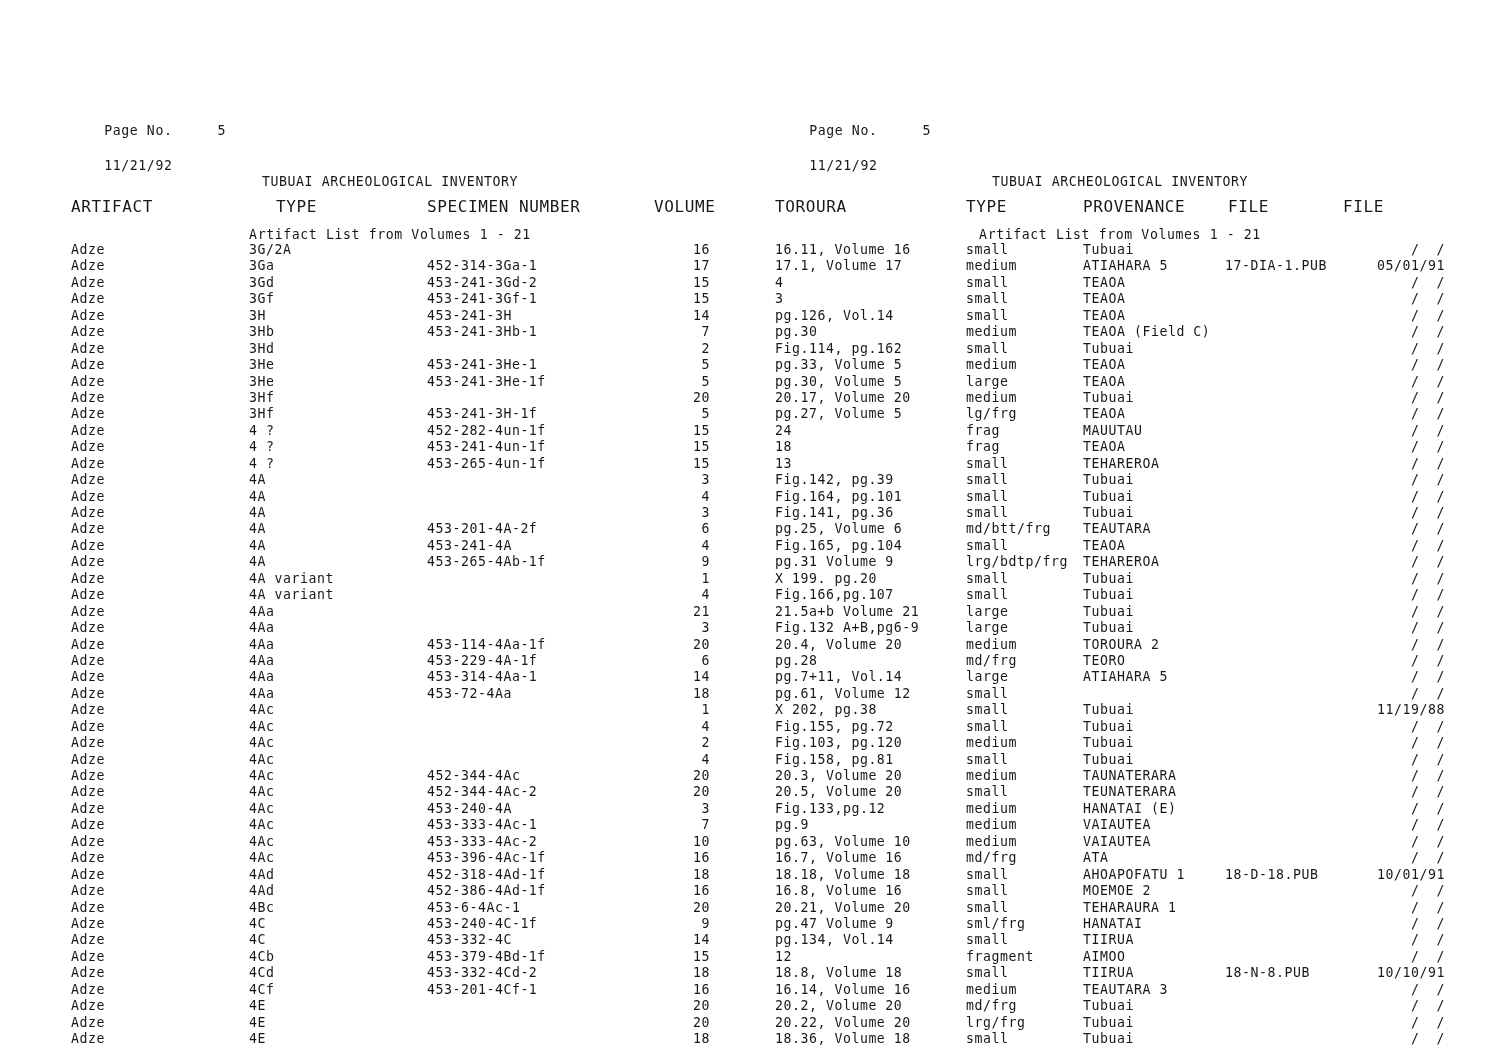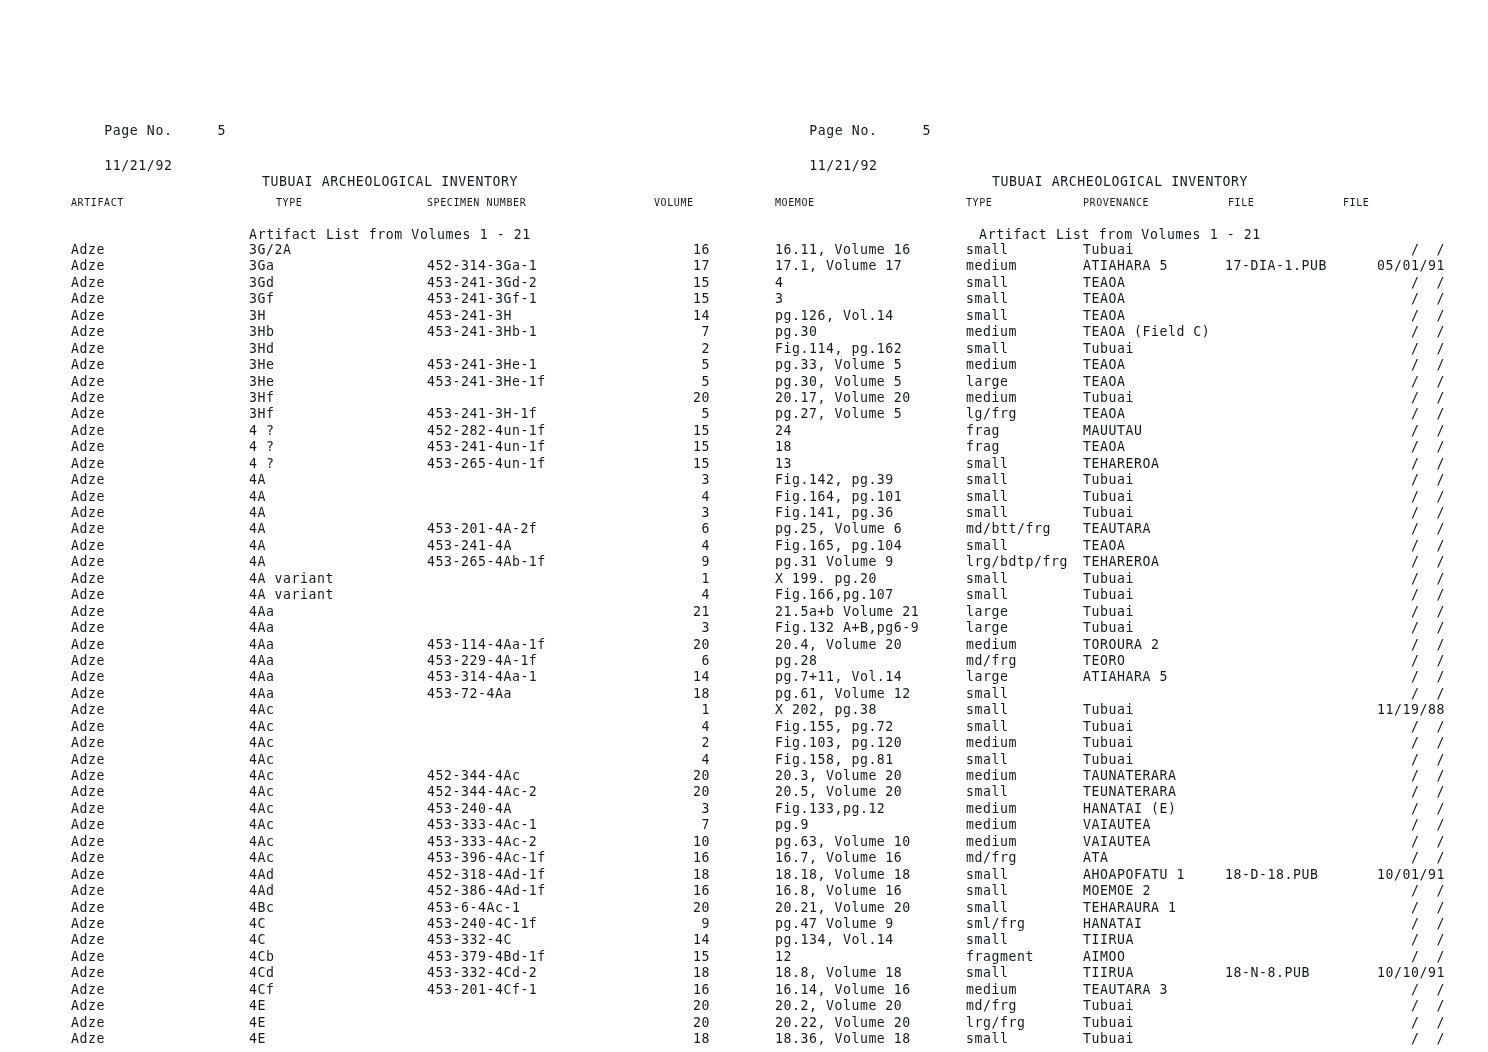--- a/index.html
+++ b/index.html
@@ -21,21 +21,21 @@
     top: 8px; left: 0;
     width: 1185px;
     height: 1052px;
   }
 
   
   .pageno-block { position: absolute; white-space: pre; font-size: 13.2px; line-height: 17.5px; letter-spacing: 0.6px;}
   .title-block  { position: absolute; white-space: pre; font-size: 13.2px; line-height: 17.5px; letter-spacing: 0.6px; text-align: center;}
 
   
-  .colhdr { position: absolute; font-size: 10px; letter-spacing: 0.6px; white-space: pre; }
+  .colhdr { position: absolute; font-size: 16px; letter-spacing: 0.6px; white-space: pre; }
 
   
   .col {
     position: absolute;
     font-size: 13.2px;
     letter-spacing: 0.55px;
     white-space: pre;
   }
   .col .cell {
     height: 16.45px;
@@ -67,21 +67,21 @@
 
   <div class="title-block" style="left:760px; top:130px; width:720px;">
     <div>TUBUAI ARCHEOLOGICAL INVENTORY</div>
     <div>Artifact List from Volumes 1 - 21</div>
   </div>
 
   <div class="colhdr" style="left:71px;  top:189px;">ARTIFACT</div>
   <div class="colhdr" style="left:276px; top:189px;">TYPE</div>
   <div class="colhdr" style="left:427px; top:189px;">SPECIMEN NUMBER</div>
   <div class="colhdr" style="left:654px; top:189px;">VOLUME</div>
-  <div class="colhdr" style="left:775px; top:189px;">MOEMOE</div>
+  <div class="colhdr" style="left:775px; top:189px;">TOROURA</div>
   <div class="colhdr" style="left:966px; top:189px;">TYPE</div>
   <div class="colhdr" style="left:1083px;top:189px;">PROVENANCE</div>
   <div class="colhdr" style="left:1228px;top:189px;">FILE</div>
   <div class="colhdr" style="left:1343px;top:189px;">FILE</div>
 
   <div class="col" id="col-artifact" style="left:71px;   top:234px; width:140px;"><span class="cell">Adze</span><span class="cell">Adze</span><span class="cell">Adze</span><span class="cell">Adze</span><span class="cell">Adze</span><span class="cell">Adze</span><span class="cell">Adze</span><span class="cell">Adze</span><span class="cell">Adze</span><span class="cell">Adze</span><span class="cell">Adze</span><span class="cell">Adze</span><span class="cell">Adze</span><span class="cell">Adze</span><span class="cell">Adze</span><span class="cell">Adze</span><span class="cell">Adze</span><span class="cell">Adze</span><span class="cell">Adze</span><span class="cell">Adze</span><span class="cell">Adze</span><span class="cell">Adze</span><span class="cell">Adze</span><span class="cell">Adze</span><span class="cell">Adze</span><span class="cell">Adze</span><span class="cell">Adze</span><span class="cell">Adze</span><span class="cell">Adze</span><span class="cell">Adze</span><span class="cell">Adze</span><span class="cell">Adze</span><span class="cell">Adze</span><span class="cell">Adze</span><span class="cell">Adze</span><span class="cell">Adze</span><span class="cell">Adze</span><span class="cell">Adze</span><span class="cell">Adze</span><span class="cell">Adze</span><span class="cell">Adze</span><span class="cell">Adze</span><span class="cell">Adze</span><span class="cell">Adze</span><span class="cell">Adze</span><span class="cell">Adze</span><span class="cell">Adze</span><span class="cell">Adze</span><span class="cell">Adze</span></div>
   <div class="col" id="col-type" style="left:249px;  top:234px; width:160px;"><span class="cell">3G/2A</span><span class="cell">3Ga</span><span class="cell">3Gd</span><span class="cell">3Gf</span><span class="cell">3H</span><span class="cell">3Hb</span><span class="cell">3Hd</span><span class="cell">3He</span><span class="cell">3He</span><span class="cell">3Hf</span><span class="cell">3Hf</span><span class="cell">4 ?</span><span class="cell">4 ?</span><span class="cell">4 ?</span><span class="cell">4A</span><span class="cell">4A</span><span class="cell">4A</span><span class="cell">4A</span><span class="cell">4A</span><span class="cell">4A</span><span class="cell">4A variant</span><span class="cell">4A variant</span><span class="cell">4Aa</span><span class="cell">4Aa</span><span class="cell">4Aa</span><span class="cell">4Aa</span><span class="cell">4Aa</span><span class="cell">4Aa</span><span class="cell">4Ac</span><span class="cell">4Ac</span><span class="cell">4Ac</span><span class="cell">4Ac</span><span class="cell">4Ac</span><span class="cell">4Ac</span><span class="cell">4Ac</span><span class="cell">4Ac</span><span class="cell">4Ac</span><span class="cell">4Ac</span><span class="cell">4Ad</span><span class="cell">4Ad</span><span class="cell">4Bc</span><span class="cell">4C</span><span class="cell">4C</span><span class="cell">4Cb</span><span class="cell">4Cd</span><span class="cell">4Cf</span><span class="cell">4E</span><span class="cell">4E</span><span class="cell">4E</span></div>
   <div class="col" id="col-specimen" style="left:427px;  top:234px; width:200px;"><span class="cell">&nbsp;</span><span class="cell">452-314-3Ga-1</span><span class="cell">453-241-3Gd-2</span><span class="cell">453-241-3Gf-1</span><span class="cell">453-241-3H</span><span class="cell">453-241-3Hb-1</span><span class="cell">&nbsp;</span><span class="cell">453-241-3He-1</span><span class="cell">453-241-3He-1f</span><span class="cell">&nbsp;</span><span class="cell">453-241-3H-1f</span><span class="cell">452-282-4un-1f</span><span class="cell">453-241-4un-1f</span><span class="cell">453-265-4un-1f</span><span class="cell">&nbsp;</span><span class="cell">&nbsp;</span><span class="cell">&nbsp;</span><span class="cell">453-201-4A-2f</span><span class="cell">453-241-4A</span><span class="cell">453-265-4Ab-1f</span><span class="cell">&nbsp;</span><span class="cell">&nbsp;</span><span class="cell">&nbsp;</span><span class="cell">&nbsp;</span><span class="cell">453-114-4Aa-1f</span><span class="cell">453-229-4A-1f</span><span class="cell">453-314-4Aa-1</span><span class="cell">453-72-4Aa</span><span class="cell">&nbsp;</span><span class="cell">&nbsp;</span><span class="cell">&nbsp;</span><span class="cell">&nbsp;</span><span class="cell">452-344-4Ac</span><span class="cell">452-344-4Ac-2</span><span class="cell">453-240-4A</span><span class="cell">453-333-4Ac-1</span><span class="cell">453-333-4Ac-2</span><span class="cell">453-396-4Ac-1f</span><span class="cell">452-318-4Ad-1f</span><span class="cell">452-386-4Ad-1f</span><span class="cell">453-6-4Ac-1</span><span class="cell">453-240-4C-1f</span><span class="cell">453-332-4C</span><span class="cell">453-379-4Bd-1f</span><span class="cell">453-332-4Cd-2</span><span class="cell">453-201-4Cf-1</span><span class="cell">&nbsp;</span><span class="cell">&nbsp;</span><span class="cell">&nbsp;</span></div>
   <div class="col right" id="col-volume" style="left:648px;  top:234px; width:62px;"><span class="cell">16</span><span class="cell">17</span><span class="cell">15</span><span class="cell">15</span><span class="cell">14</span><span class="cell">7</span><span class="cell">2</span><span class="cell">5</span><span class="cell">5</span><span class="cell">20</span><span class="cell">5</span><span class="cell">15</span><span class="cell">15</span><span class="cell">15</span><span class="cell">3</span><span class="cell">4</span><span class="cell">3</span><span class="cell">6</span><span class="cell">4</span><span class="cell">9</span><span class="cell">1</span><span class="cell">4</span><span class="cell">21</span><span class="cell">3</span><span class="cell">20</span><span class="cell">6</span><span class="cell">14</span><span class="cell">18</span><span class="cell">1</span><span class="cell">4</span><span class="cell">2</span><span class="cell">4</span><span class="cell">20</span><span class="cell">20</span><span class="cell">3</span><span class="cell">7</span><span class="cell">10</span><span class="cell">16</span><span class="cell">18</span><span class="cell">16</span><span class="cell">20</span><span class="cell">9</span><span class="cell">14</span><span class="cell">15</span><span class="cell">18</span><span class="cell">16</span><span class="cell">20</span><span class="cell">20</span><span class="cell">18</span></div>
   <div class="col" id="col-diagram" style="left:775px;  top:234px; width:180px;"><span class="cell">16.11, Volume 16</span><span class="cell">17.1, Volume 17</span><span class="cell">4</span><span class="cell">3</span><span class="cell">pg.126, Vol.14</span><span class="cell">pg.30</span><span class="cell">Fig.114, pg.162</span><span class="cell">pg.33, Volume 5</span><span class="cell">pg.30, Volume 5</span><span class="cell">20.17, Volume 20</span><span class="cell">pg.27, Volume 5</span><span class="cell">24</span><span class="cell">18</span><span class="cell">13</span><span class="cell">Fig.142, pg.39</span><span class="cell">Fig.164, pg.101</span><span class="cell">Fig.141, pg.36</span><span class="cell">pg.25, Volume 6</span><span class="cell">Fig.165, pg.104</span><span class="cell">pg.31 Volume 9</span><span class="cell">X 199. pg.20</span><span class="cell">Fig.166,pg.107</span><span class="cell">21.5a+b Volume 21</span><span class="cell">Fig.132 A+B,pg6-9</span><span class="cell">20.4, Volume 20</span><span class="cell">pg.28</span><span class="cell">pg.7+11, Vol.14</span><span class="cell">pg.61, Volume 12</span><span class="cell">X 202, pg.38</span><span class="cell">Fig.155, pg.72</span><span class="cell">Fig.103, pg.120</span><span class="cell">Fig.158, pg.81</span><span class="cell">20.3, Volume 20</span><span class="cell">20.5, Volume 20</span><span class="cell">Fig.133,pg.12</span><span class="cell">pg.9</span><span class="cell">pg.63, Volume 10</span><span class="cell">16.7, Volume 16</span><span class="cell">18.18, Volume 18</span><span class="cell">16.8, Volume 16</span><span class="cell">20.21, Volume 20</span><span class="cell">pg.47 Volume 9</span><span class="cell">pg.134, Vol.14</span><span class="cell">12</span><span class="cell">18.8, Volume 18</span><span class="cell">16.14, Volume 16</span><span class="cell">20.2, Volume 20</span><span class="cell">20.22, Volume 20</span><span class="cell">18.36, Volume 18</span></div>

